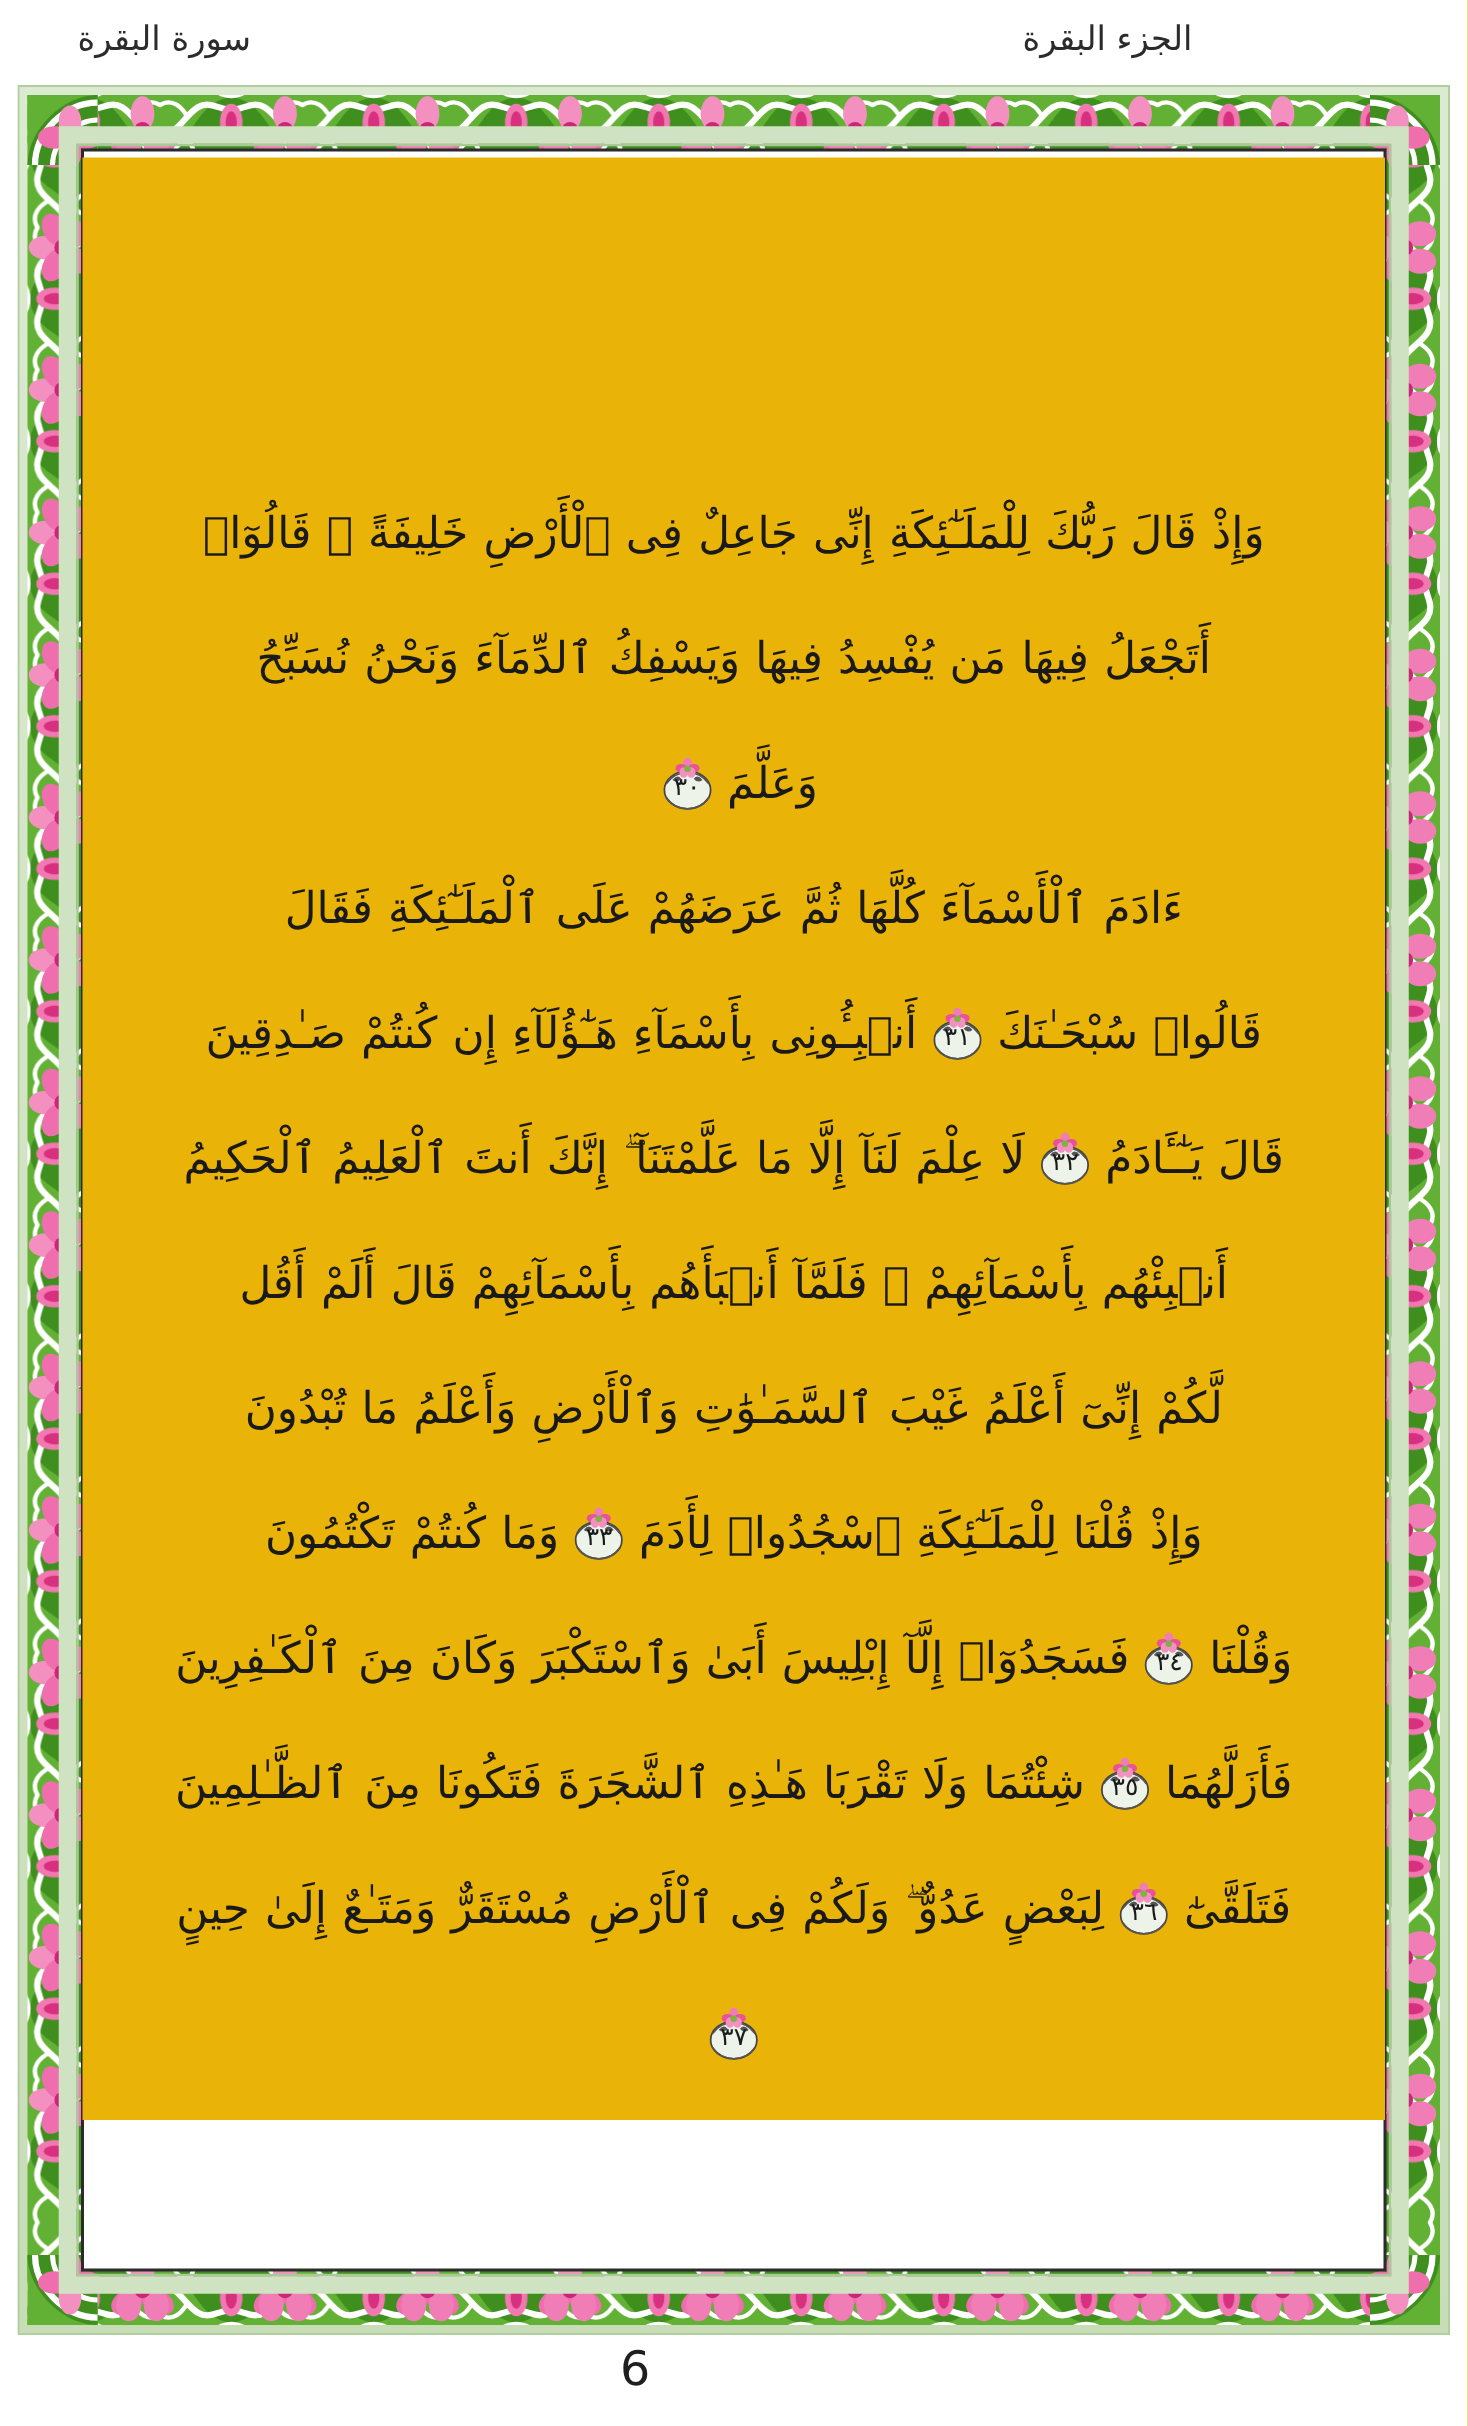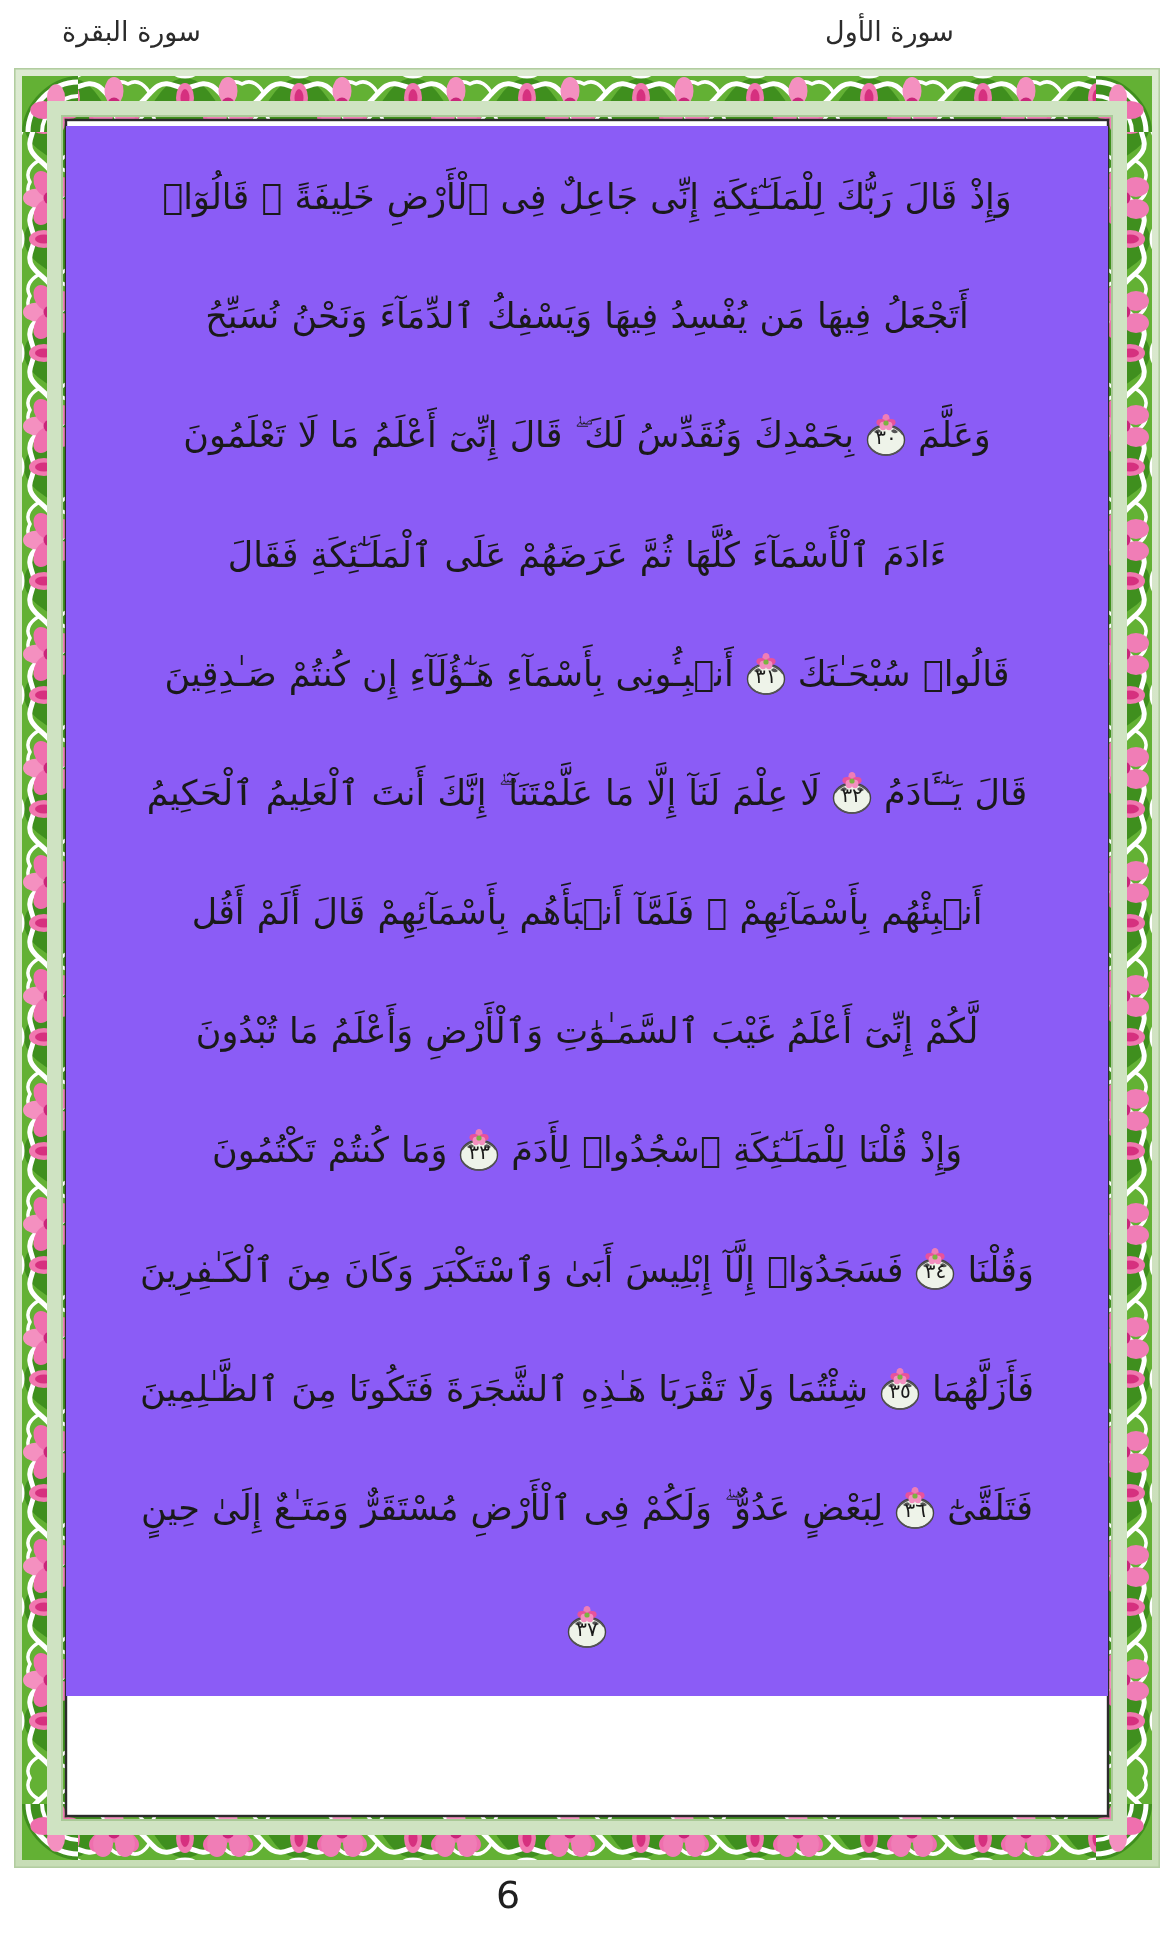--- a/index.html
+++ b/index.html
@@ -52,25 +52,25 @@
   }
   .frame-svg { position: absolute; inset: 0; width: 100%; height: 100%; }
 
   
   .text-panel {
     position: absolute;
     left: 66px;
     top: 126px;
     width: 1042px;
     height: 1570px;
-    background: #8b5cf6;
+    background: #eab308;
     z-index: 6;
     display: flex;
     flex-direction: column;
-    justify-content: space-between;
+    justify-content: flex-end;
     padding: 22px 18px 18px 18px;
   }
 
   
   .q-line {
     direction: rtl;
     text-align: center;
     font-family: "DejaVu Sans", "Liberation Serif", serif;
     font-size: 35px;
     line-height: 1.08;
@@ -125,21 +125,21 @@
     color: #1f1f1f;
   }
 </style>
 </head>
 <body>
 
 <div class="page">
 
   <div class="headers">
     <div class="header-text">سورة البقرة</div>
-    <div class="header-text">سورة الأول</div>
+    <div class="header-text">الجزء البقرة</div>
   </div>
 
   <div class="frame-outer">
     <svg class="frame-svg" viewBox="0 0 1146 1800" preserveAspectRatio="none">
       <defs>
 
         <linearGradient id="gpale" x1="0" y1="0" x2="0" y2="1">
           <stop offset="0%" stop-color="#dcead1"></stop>
           <stop offset="100%" stop-color="#c7ddb6"></stop>
         </linearGradient>
@@ -322,21 +322,20 @@
             <ellipse cx="0" cy="-3.5" rx="3.6" ry="4.6" fill="#f07db6"></ellipse>
             <ellipse cx="-5" cy="0.5" rx="4.6" ry="3.4" fill="#e8529b"></ellipse>
             <ellipse cx="5" cy="0.5" rx="4.6" ry="3.4" fill="#e8529b"></ellipse>
             <ellipse cx="-3" cy="4" rx="3.4" ry="4.2" fill="#f490c0"></ellipse>
             <ellipse cx="3" cy="4" rx="3.4" ry="4.2" fill="#f490c0"></ellipse>
             <circle cx="0" cy="1" r="2.6" fill="#7cb342"></circle>
           </g>
         </svg>
         <span class="num">٣٠</span>
       </span>
-      <span class="txt">بِحَمْدِكَ وَنُقَدِّسُ لَكَ ۖ قَالَ إِنِّىٓ أَعْلَمُ مَا لَا تَعْلَمُونَ</span>
     </div>
 
     <div class="q-line">
       <span class="txt">ءَادَمَ ٱلْأَسْمَآءَ كُلَّهَا ثُمَّ عَرَضَهُمْ عَلَى ٱلْمَلَـٰٓئِكَةِ فَقَالَ</span>
     </div>
 
     <div class="q-line">
       <span class="txt">قَالُوا۟ سُبْحَـٰنَكَ</span>
       <span class="ayah">
         <svg viewBox="0 0 50 50">

